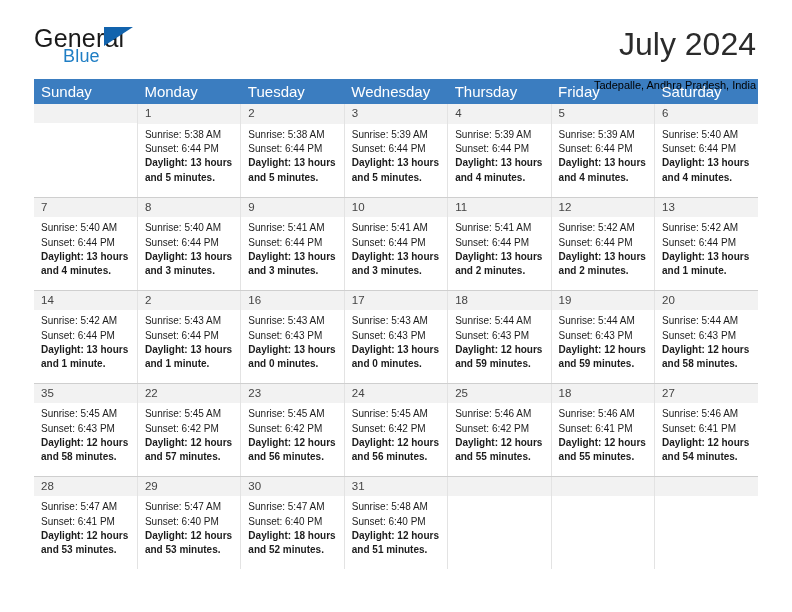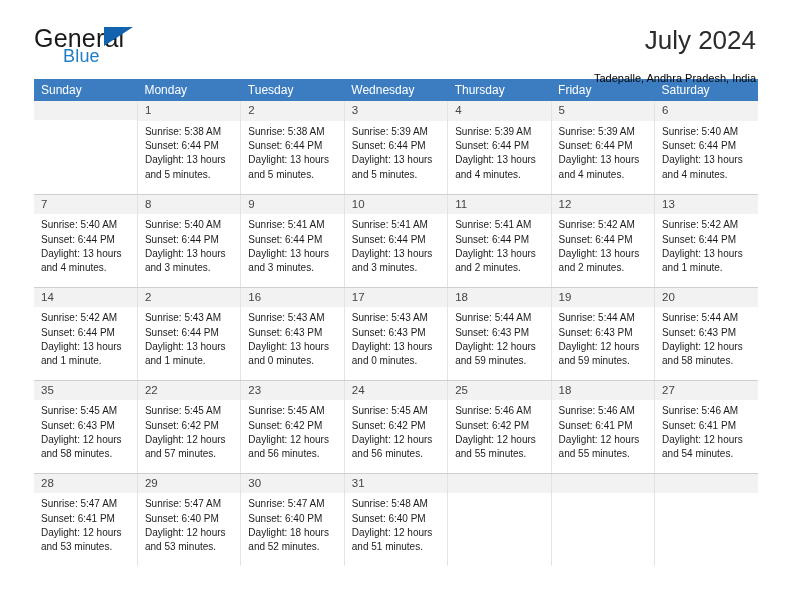--- a/index.html
+++ b/index.html
@@ -61,21 +61,21 @@
     top: 21px;
     font-size: 18px;
     color: #1f7ec4;
     letter-spacing: 0.2px;
   }
   .title-block {
     text-align: right;
     padding-right: 2px;
   }
   .cal-title {
-    font-size: 26px;
+    font-size: 32px;
     color: #2b2b2b;
     font-weight: normal;
     line-height: 1.15;
     margin: 0;
   }
   .cal-subtitle {
     font-size: 11px;
     color: #000000;
     margin-top: 16px;
     line-height: 1.15;
@@ -84,21 +84,21 @@
   
   .calendar {
     width: 724px;
     border-collapse: collapse;
     table-layout: fixed;
     margin-top: 7px;
   }
   .calendar th {
     background: #3b7dc0;
     color: #ffffff;
-    font-size: 12px;
+    font-size: 15px;
     font-weight: normal;
     text-align: left;
     padding: 4px 0 4px 7px;
     height: 19px;
     box-sizing: border-box;
     border: none;
   }
   .calendar td {
     vertical-align: top;
     border-right: 1px solid #e3e3e3;
@@ -124,21 +124,21 @@
     background: #f2f2f2;
     color: transparent;
   }
   .info {
     padding: 4px 6px 0 7px;
     font-size: 10px;
     line-height: 14.4px;
     color: #1c1c1c;
   }
   .info div { white-space: nowrap; }
-  .info .daylight { white-space: normal; }
+  .info .daylight { white-space: normal; font-weight: bold; }
 </style>
 </head>
 <body>
 
 <div class="page">
 
   <div class="header">
 
     <div class="logo">
       <span class="logo-general">General</span>

